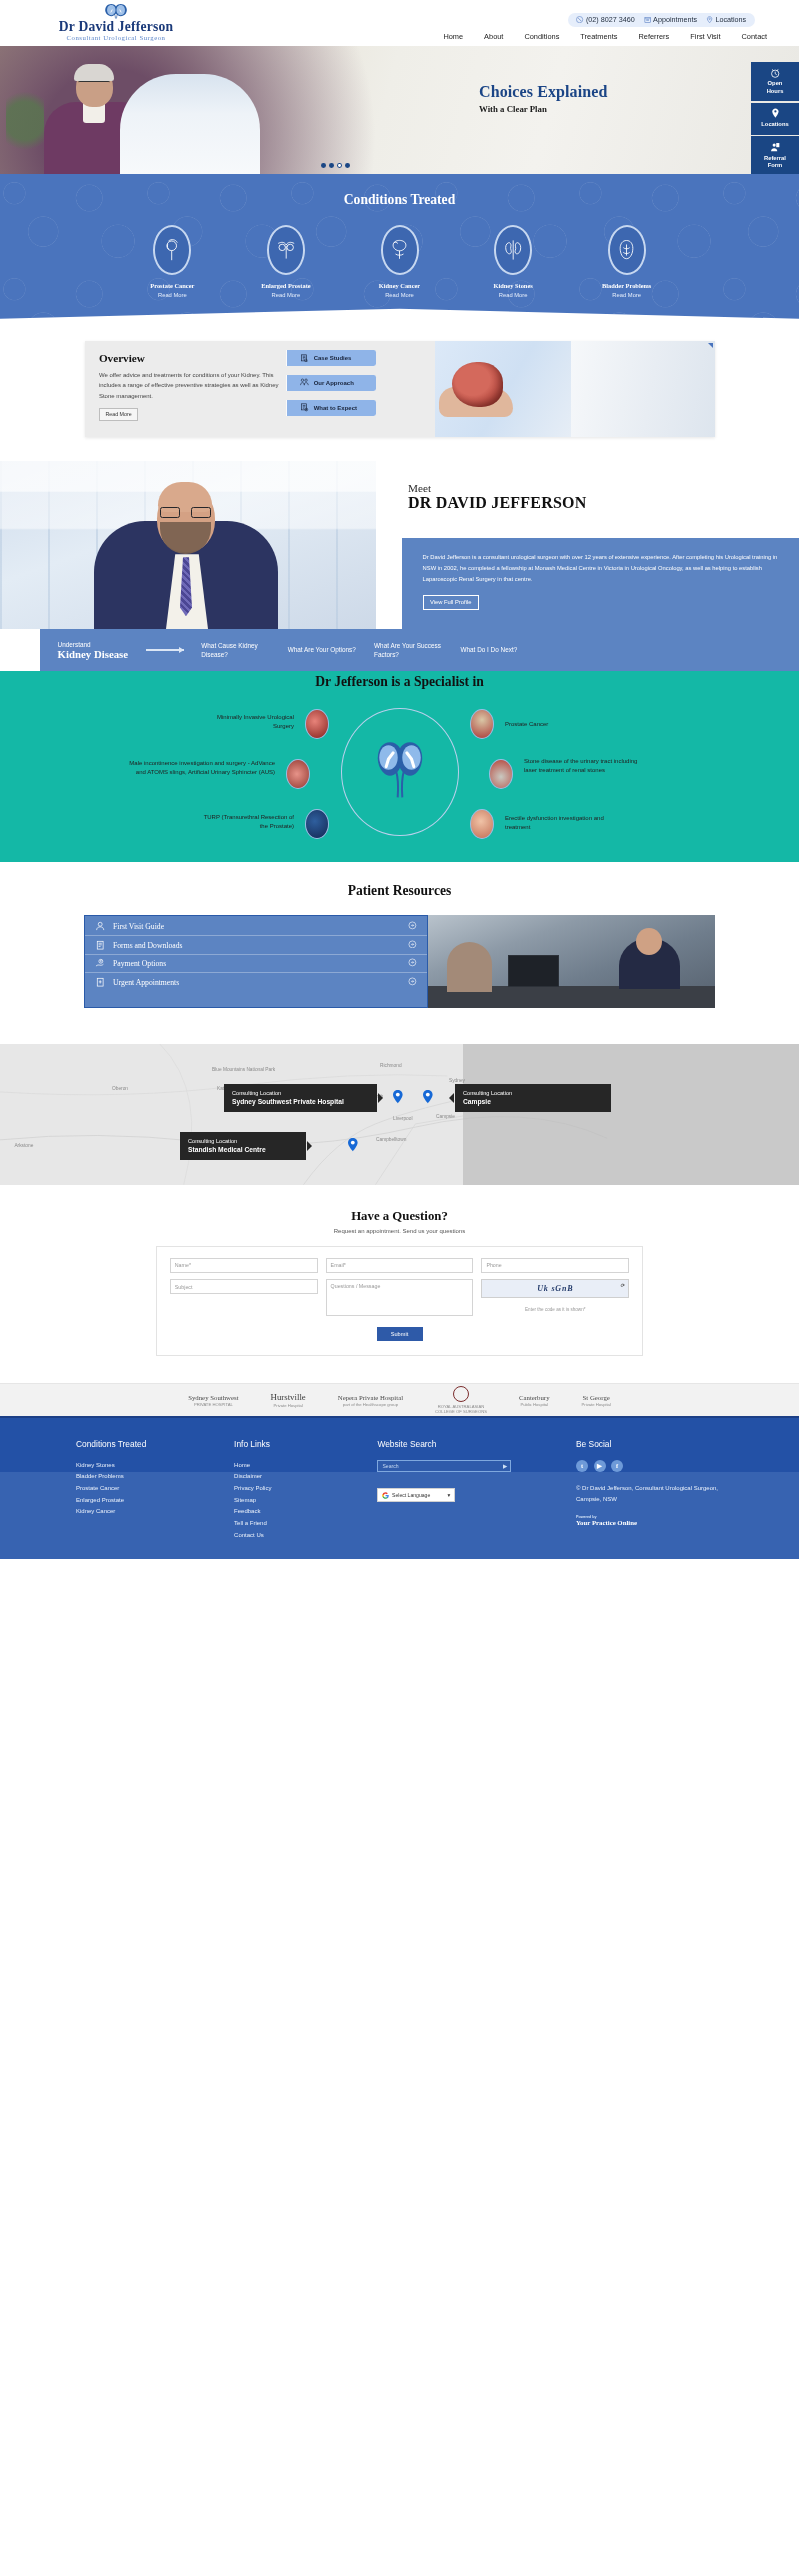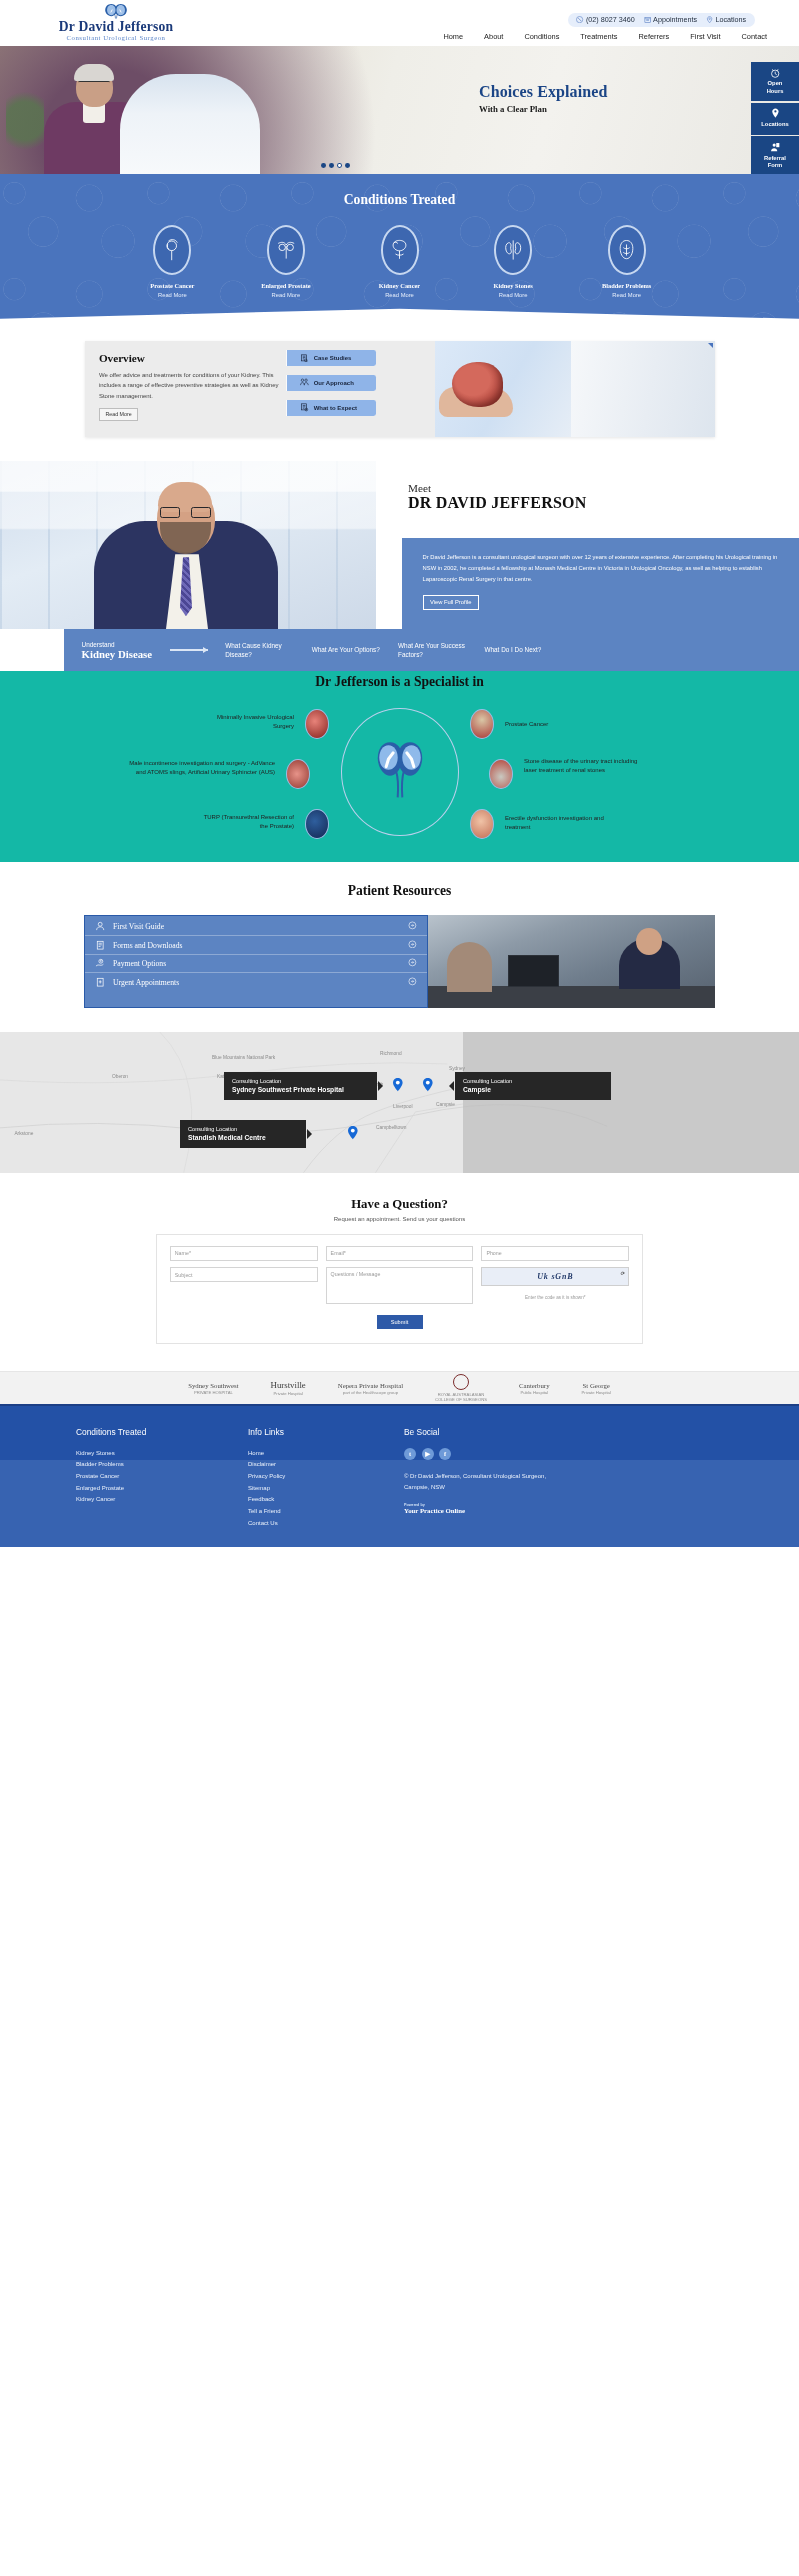--- a/index.html
+++ b/index.html
@@ -249,21 +249,21 @@
     background: #5c84c2; padding: 13.6px 19px 0 21px;
   }
   .meet-bio { color:#fff; font-size: 5.8px; line-height: 1.95; }
   .meet-btn {
     display:inline-block; margin-top: 9.6px; border: 0.8px solid #ffffff;
     color: #fff; font-size: 5.8px; padding: 3.2px 6.4px;
   }
 
   
   .understand {
-    position: relative; background: #5c84c2; height: 42px; margin-left: 64px;
+    position: relative; background: #5c84c2; height: 42px; margin-left: 40px;
     display: flex; align-items: center; padding-left: 17.6px;
   }
   .und-l1 { color:#fff; font-size: 6.4px; }
   .und-l2 { color:#fff; font-family:"Liberation Serif",serif; font-weight:bold; font-size: 10.8px; }
   .und-arrow {
     width: 38px; height: 1.6px; background: #dbe6f5; margin: 0 17.6px; position: relative;
   }
   .und-arrow::after {
     content:""; position:absolute; right:-0.8px; top:-2.4px;
     border-left:5.6px solid #dbe6f5; border-top:3.2px solid transparent; border-bottom:3.2px solid transparent;
@@ -304,21 +304,21 @@
   .l4 { left: 524px;  top: 56px;  width: 120px; }
   .l5 { right: 505px; top: 112px; width: 92px; text-align: right; }
   .l6 { left: 505px;  top: 113px; width: 104px; }
 
   
   .resources { background: #fff; padding: 21px 0 24px; }
   .res-title {
     text-align:center; font-family:"Liberation Serif",serif; font-weight:bold;
     font-size: 13.6px; color:#111;
   }
-  .res-row { width: 631px; margin: 16px auto 0; display: flex; }
+  .res-row { width: 631px; margin: 16px auto 12px; display: flex; }
   .res-list { width: 344px; background: #5c84c2; border: 1.6px solid #2a5aa8; padding: 1.6px 0; }
   .res-item {
     display:flex; align-items:center; height: 18.4px; padding: 0 10.4px;
     color:#fff; font-family:"Liberation Serif",serif; font-size: 7.7px;
     border-bottom: 0.8px solid rgba(255,255,255,.3);
   }
   .res-item:last-child { border-bottom: none; }
   .res-item .ri-ico { width: 10.4px; margin-right: 7.2px; display:flex; }
   .res-item .ri-label { flex: 1; }
   .res-photo {
@@ -951,20 +951,36 @@
         <div class="f-h">Info Links</div>
         <a class="f-link" href="#">Home</a>
         <a class="f-link" href="#">Disclaimer</a>
         <a class="f-link" href="#">Privacy Policy</a>
         <a class="f-link" href="#">Sitemap</a>
         <a class="f-link" href="#">Feedback</a>
         <a class="f-link" href="#">Tell a Friend</a>
         <a class="f-link" href="#">Contact Us</a>
       </div>
 
+      <div class="f-col f-c3">
+        <div class="f-h">Website Search</div>
+        <div class="f-search">Search
+          <span class="f-search-btn">▶</span>
+        </div>
+        <div class="f-lang">
+          <svg width="7.2" height="7.2" viewBox="0 0 16 16">
+            <path d="M15 8.1c0-.6 0-1-.1-1.5H8v2.9h4c-.2.9-.7 1.7-1.5 2.2v1.9h2.4C14.3 12.3 15 10.4 15 8.1z" fill="#4285f4"></path>
+            <path d="M8 15.3c2 0 3.7-.7 4.9-1.8l-2.4-1.9c-.7.5-1.5.7-2.5.7-1.9 0-3.6-1.3-4.1-3.1H1.4v2C2.6 13.6 5.1 15.3 8 15.3z" fill="#34a853"></path>
+            <path d="M3.9 9.2a4.4 4.4 0 010-2.8v-2H1.4a7.3 7.3 0 000 6.8l2.5-2z" fill="#fbbc05"></path>
+            <path d="M8 3.7c1.1 0 2 .4 2.8 1.1l2.1-2.1C11.7 1.5 10 .8 8 .8 5.1.8 2.6 2.5 1.4 5l2.5 2C4.4 5.1 6.1 3.7 8 3.7z" fill="#ea4335"></path>
+          </svg>
+          <span>Select Language</span>
+          <span style="margin-left:auto;font-size:4.8px;">▼</span>
+        </div>
+      </div>
 
       <div class="f-col f-c4">
         <div class="f-h">Be Social</div>
         <div class="f-social">
           <span class="f-soc">t</span>
           <span class="f-soc">▶</span>
           <span class="f-soc">f</span>
         </div>
         <div class="f-copy">© Dr David Jefferson, Consultant Urological Surgeon, Campsie, NSW</div>
         <div class="f-powered">

